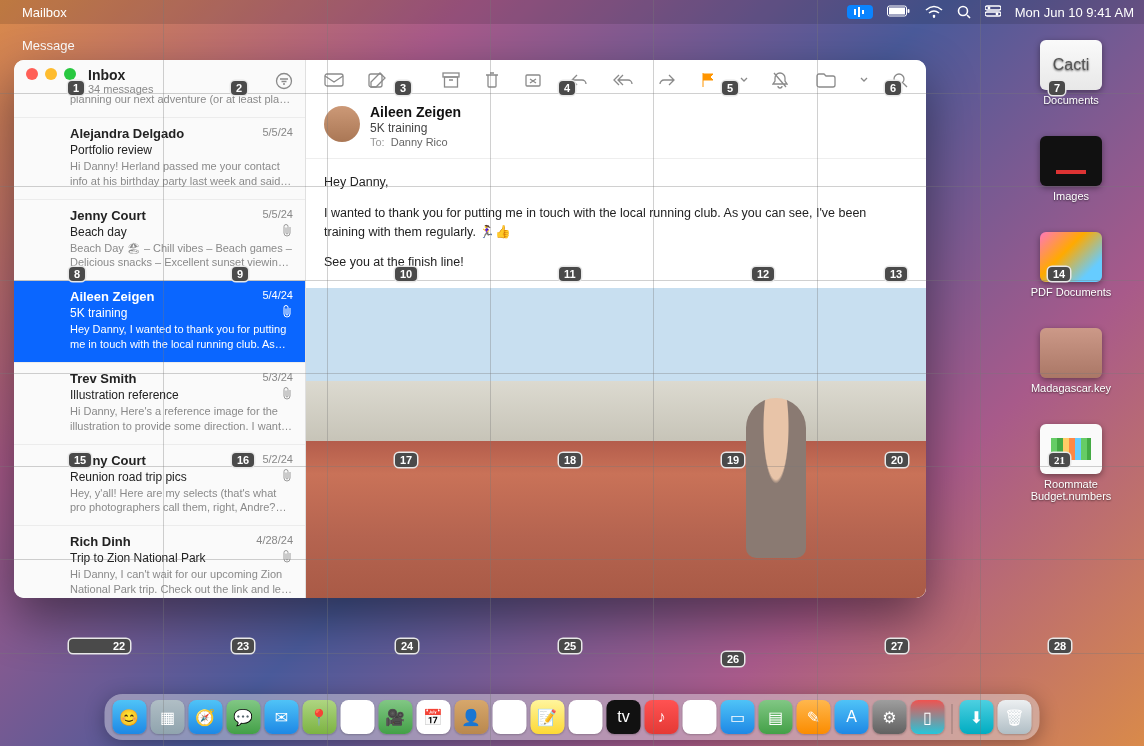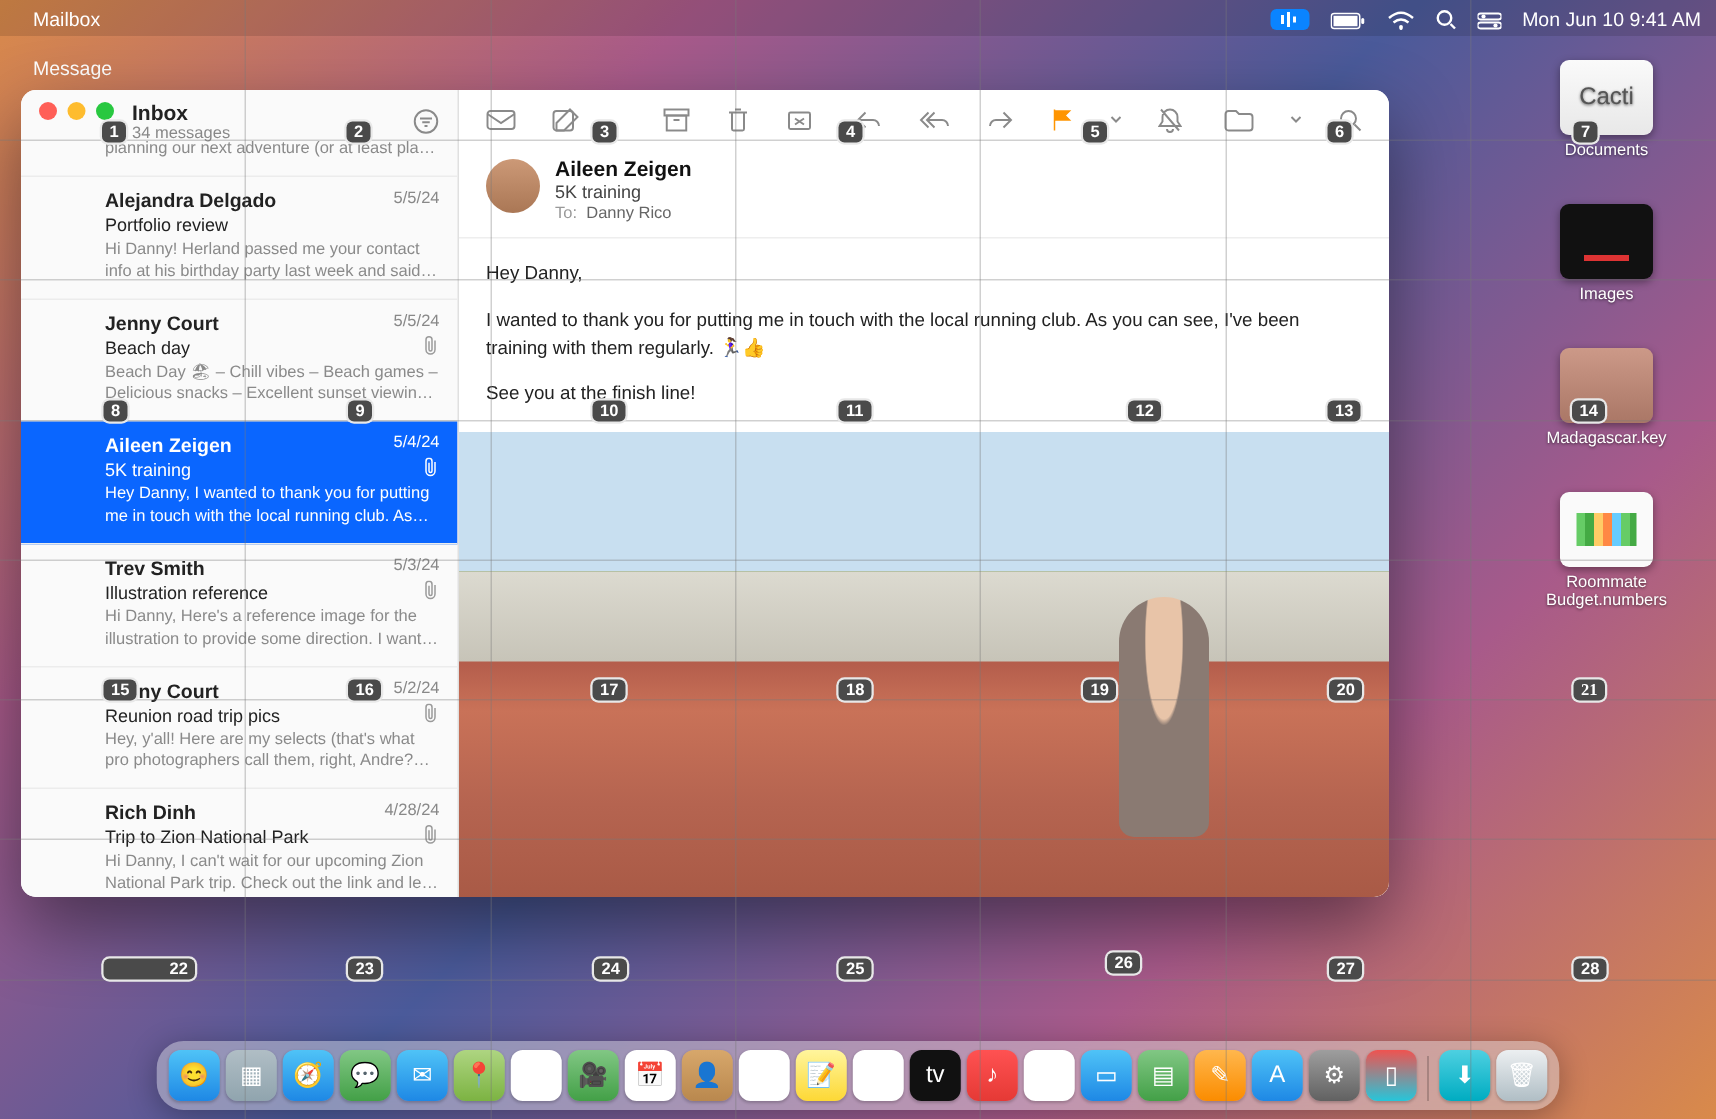--- a/index.html
+++ b/index.html
@@ -3,21 +3,21 @@
 <meta charset="utf-8">
 <style>
 * { margin: 0; padding: 0; box-sizing: border-box; font-family: -apple-system, "SF Pro Text", "Helvetica Neue", Arial, sans-serif; }
 body { width: 1144px; height: 746px; overflow: hidden; background: linear-gradient(135deg,#d98a4a 0%,#a85a8a 25%,#4a5a9a 50%,#a85a8a 75%,#d98a4a 100%); position: relative; }
 
 
 .menubar { position:absolute; top:0; left:0; right:0; height:24px; display:flex; align-items:center; padding:0 10px; color:#fff; font-size:13px; background:rgba(0,0,0,0.12); }
 .menubar .apple { font-size:15px; margin-right:12px; }
 .menubar .menu-items { display:flex; gap:18px;flex-direction:column; }
 .menubar .menu-items span:first-child { font-weight:600; }
-.menubar .right { margin-left:auto; display:flex; gap:14px; align-items:flex-end; }
+.menubar .right { margin-left:auto; display:flex; gap:14px; align-items:flex-start; }
 .status-icon svg { display:block; }
 .blue-pill{ background:#0a84ff; border-radius:4px; padding:2px 6px; display:flex; align-items:center;}
 
 
 .desktop-icons { position:absolute; right:18px; top:40px; display:flex; flex-direction:column; gap:30px; width:110px; align-items:center; }
 .d-icon { display:flex; flex-direction:column; align-items:center; gap:4px; color:#fff; font-size:11px; text-align:center; text-shadow:0 1px 2px rgba(0,0,0,0.6); }
 .d-icon .pic { width:62px; height:50px; border-radius:6px; box-shadow:0 2px 6px rgba(0,0,0,0.4); background:#fff; display:flex; align-items:center; justify-content:center; font-size:16px; color:#555; overflow:hidden; }
 .d-icon .pic.folder-cacti { background:linear-gradient(#fafafa,#e8e8e8); }
 .d-icon .pic.folder-img { background:#111; position:relative;}
 .d-icon .pic.folder-img::after{content:"";position:absolute;width:30px;height:4px;background:#d33;bottom:12px;left:16px;}
@@ -145,20 +145,24 @@
 </div>
 
 <div class="desktop-icons" id="desktop-icons">
     <div class="d-icon">
       <div class="pic folder-cacti">Cacti</div>
       <div>Documents</div>
     </div>
     <div class="d-icon">
       <div class="pic folder-img"></div>
       <div>Images</div>
+    </div>
+    <div class="d-icon">
+      <div class="pic folder-pdf"></div>
+      <div>PDF Documents</div>
     </div>
     <div class="d-icon">
       <div class="pic folder-photo"></div>
       <div>Madagascar.key</div>
     </div>
     <div class="d-icon">
       <div class="pic folder-sheet"></div>
       <div>Roommate Budget.numbers</div>
     </div>
   </div>
@@ -412,16 +416,16 @@
     <div class="cell-num" style="left: 232px; top: 453px;">16</div>
     <div class="cell-num" style="left: 395px; top: 453px;">17</div>
     <div class="cell-num" style="left: 559px; top: 453px;">18</div>
     <div class="cell-num" style="left: 722px; top: 453px;">19</div>
     <div class="cell-num" style="left: 886px; top: 453px;">20</div>
     <div class="cell-num" style="left: 1049px; top: 453px; font-family: Liberation Serif, serif;">21</div>
     <div class="cell-num" style="left: 69px; top: 639px; padding-left: 44px;">22</div>
     <div class="cell-num" style="left: 232px; top: 639px;">23</div>
     <div class="cell-num" style="left: 396px; top: 639px;">24</div>
     <div class="cell-num" style="left: 559px; top: 639px;">25</div>
-    <div class="cell-num" style="left: 722px; top: 635px; margin-left: 16px;">26</div>
+    <div class="cell-num" style="left: 722px; top: 652px;">26</div>
     <div class="cell-num" style="left: 886px; top: 639px;">27</div>
     <div class="cell-num" style="left: 1049px; top: 639px;">28</div>
   </div>
 
 </body></html>

